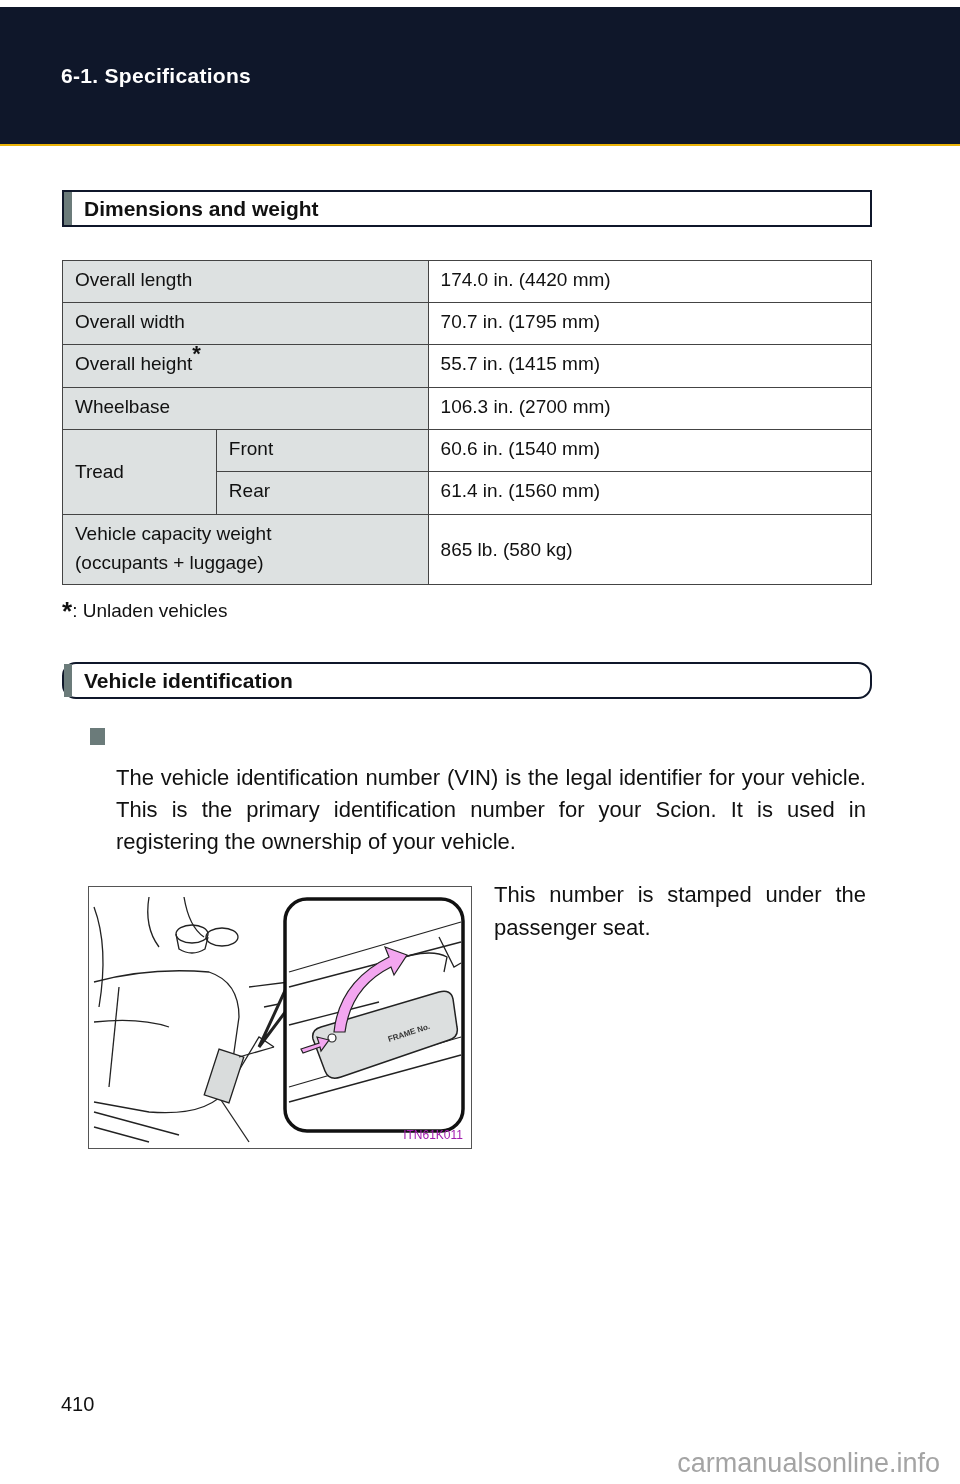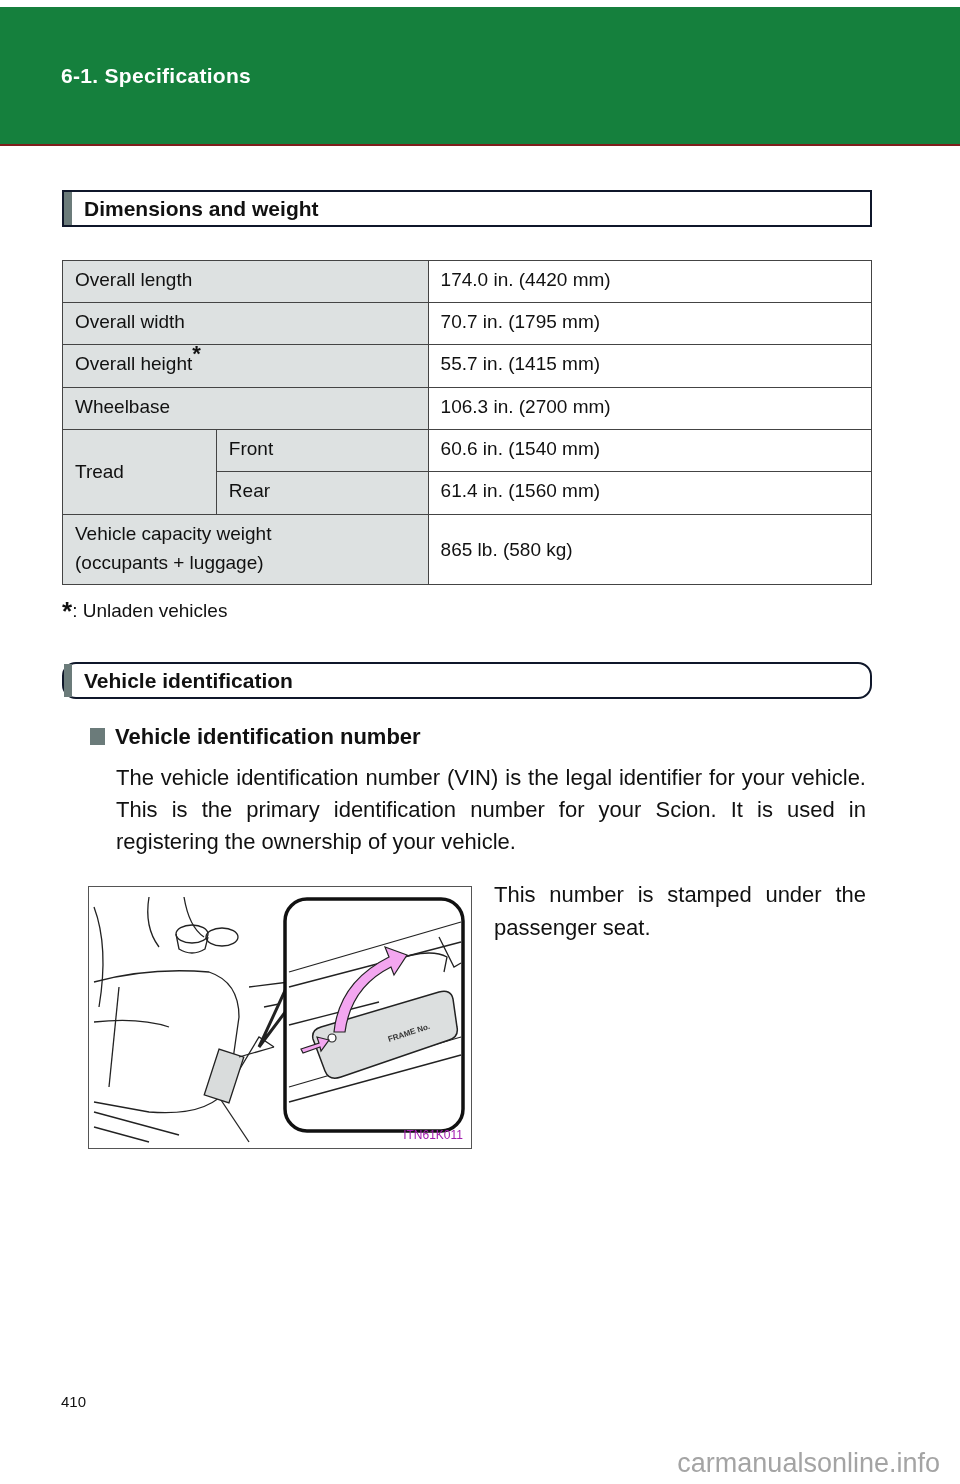--- a/index.html
+++ b/index.html
@@ -1,18 +1,18 @@
 <!DOCTYPE html>
 <html><head>
 <meta charset="utf-8">
 <style>
   html, body { margin: 0; padding: 0; background: #ffffff; }
   body { width: 960px; height: 1484px; position: relative; overflow: hidden;
          font-family: "Liberation Sans", "DejaVu Sans", sans-serif; color: #111; }
-  .header-band { position: absolute; left: 0; top: 7px; width: 960px; height: 137px; background: #15803d; border-bottom: 2px solid #7f1d1d; }
+  .header-band { position: absolute; left: 0; top: 7px; width: 960px; height: 137px; background: #0f172a; border-bottom: 2px solid #eab308; }
   .chapter { position: absolute; left: 61px; top: 57px; font-size: 21px; font-weight: bold; color: #ffffff; letter-spacing: 0.3px; }
   .page-title { position: absolute; left: 61px; top: 93px; font-size: 33px; font-weight: bold; color: #ffffff; letter-spacing: 0.6px; }
 
   .section-head { position: absolute; left: 62px; width: 806px; height: 33px; border: 2px solid #0f172a; box-sizing: content-box; background: #fff; }
   .section-head .accent { position: absolute; left: 0; top: 0; width: 8px; height: 100%; background: #6b7b7a; }
   .section-head .label { position: absolute; left: 20px; top: 5px; font-size: 21px; font-weight: bold; color: #111; }
 
   table.spec { position: absolute; left: 62px; top: 260px; width: 810px; border-collapse: collapse; font-size: 19px; border-radius: 8px; }
   table.spec td { border: 1.5px solid #444; padding: 0 12px; vertical-align: top; }
   table.spec td.lbl { background: #dde1e1; }
@@ -27,21 +27,21 @@
   .subhead { position: absolute; left: 90px; top: 724px; font-size: 22px; font-weight: bold; }
   .subhead .square { display: inline-block; width: 15px; height: 17px; background: #6b7b7a; margin-right: 10px; vertical-align: -1px; }
 
   .para { position: absolute; left: 116px; top: 762px; width: 750px; font-size: 22px; line-height: 32px; text-align: justify; text-align-last: left; }
 
   .figure { position: absolute; left: 88px; top: 886px; width: 382px; height: 261px; border: 1.5px solid #555; background: #fff; overflow: hidden; }
   .fig-code { position: absolute; right: 8px; bottom: 6px; font-size: 12px; color: #a21caf; }
 
   .side-text { position: absolute; left: 494px; top: 878px; width: 372px; font-size: 22px; line-height: 33px; text-align: justify; text-align-last: left; }
 
-  .page-number { position: absolute; left: 61px; top: 1393px; font-size: 15px; }
+  .page-number { position: absolute; left: 61px; top: 1393px; font-size: 20px; }
   .watermark { position: absolute; right: 20px; top: 1448px; font-size: 27px; color: #a4a4a4; }
 </style>
 </head>
 <body>
 
 <div class="header-band">
   <div class="chapter">6-1. Specifications</div>
 </div>
 
 <div class="section-head" style="top:190px;">
@@ -120,21 +120,21 @@
 <div class="footnote">
   <span class="star">*</span><span>: Unladen vehicles</span>
 </div>
 
 <div class="section-head" style="top:662px;border-radius:14px;">
   <div class="accent"></div>
   <div class="label">Vehicle identification</div>
 </div>
 
 <div class="subhead">
-  <span class="square"></span><span>Vehicle identification number</span>
+  <span class="square"></span>
 </div>
 
 <div class="para">The vehicle identification number (VIN) is the legal identifier for your vehicle. This is the primary identification number for your Scion. It is used in registering the ownership of your vehicle.</div>
 
 <div class="figure">
   <svg width="382" height="261" viewBox="0 0 382 261">
     <g fill="none" stroke="#222" stroke-width="1.3">
 
       <path d="M5 20 Q20 60 10 120"></path>
       <path d="M60 10 Q55 40 70 60"></path>

